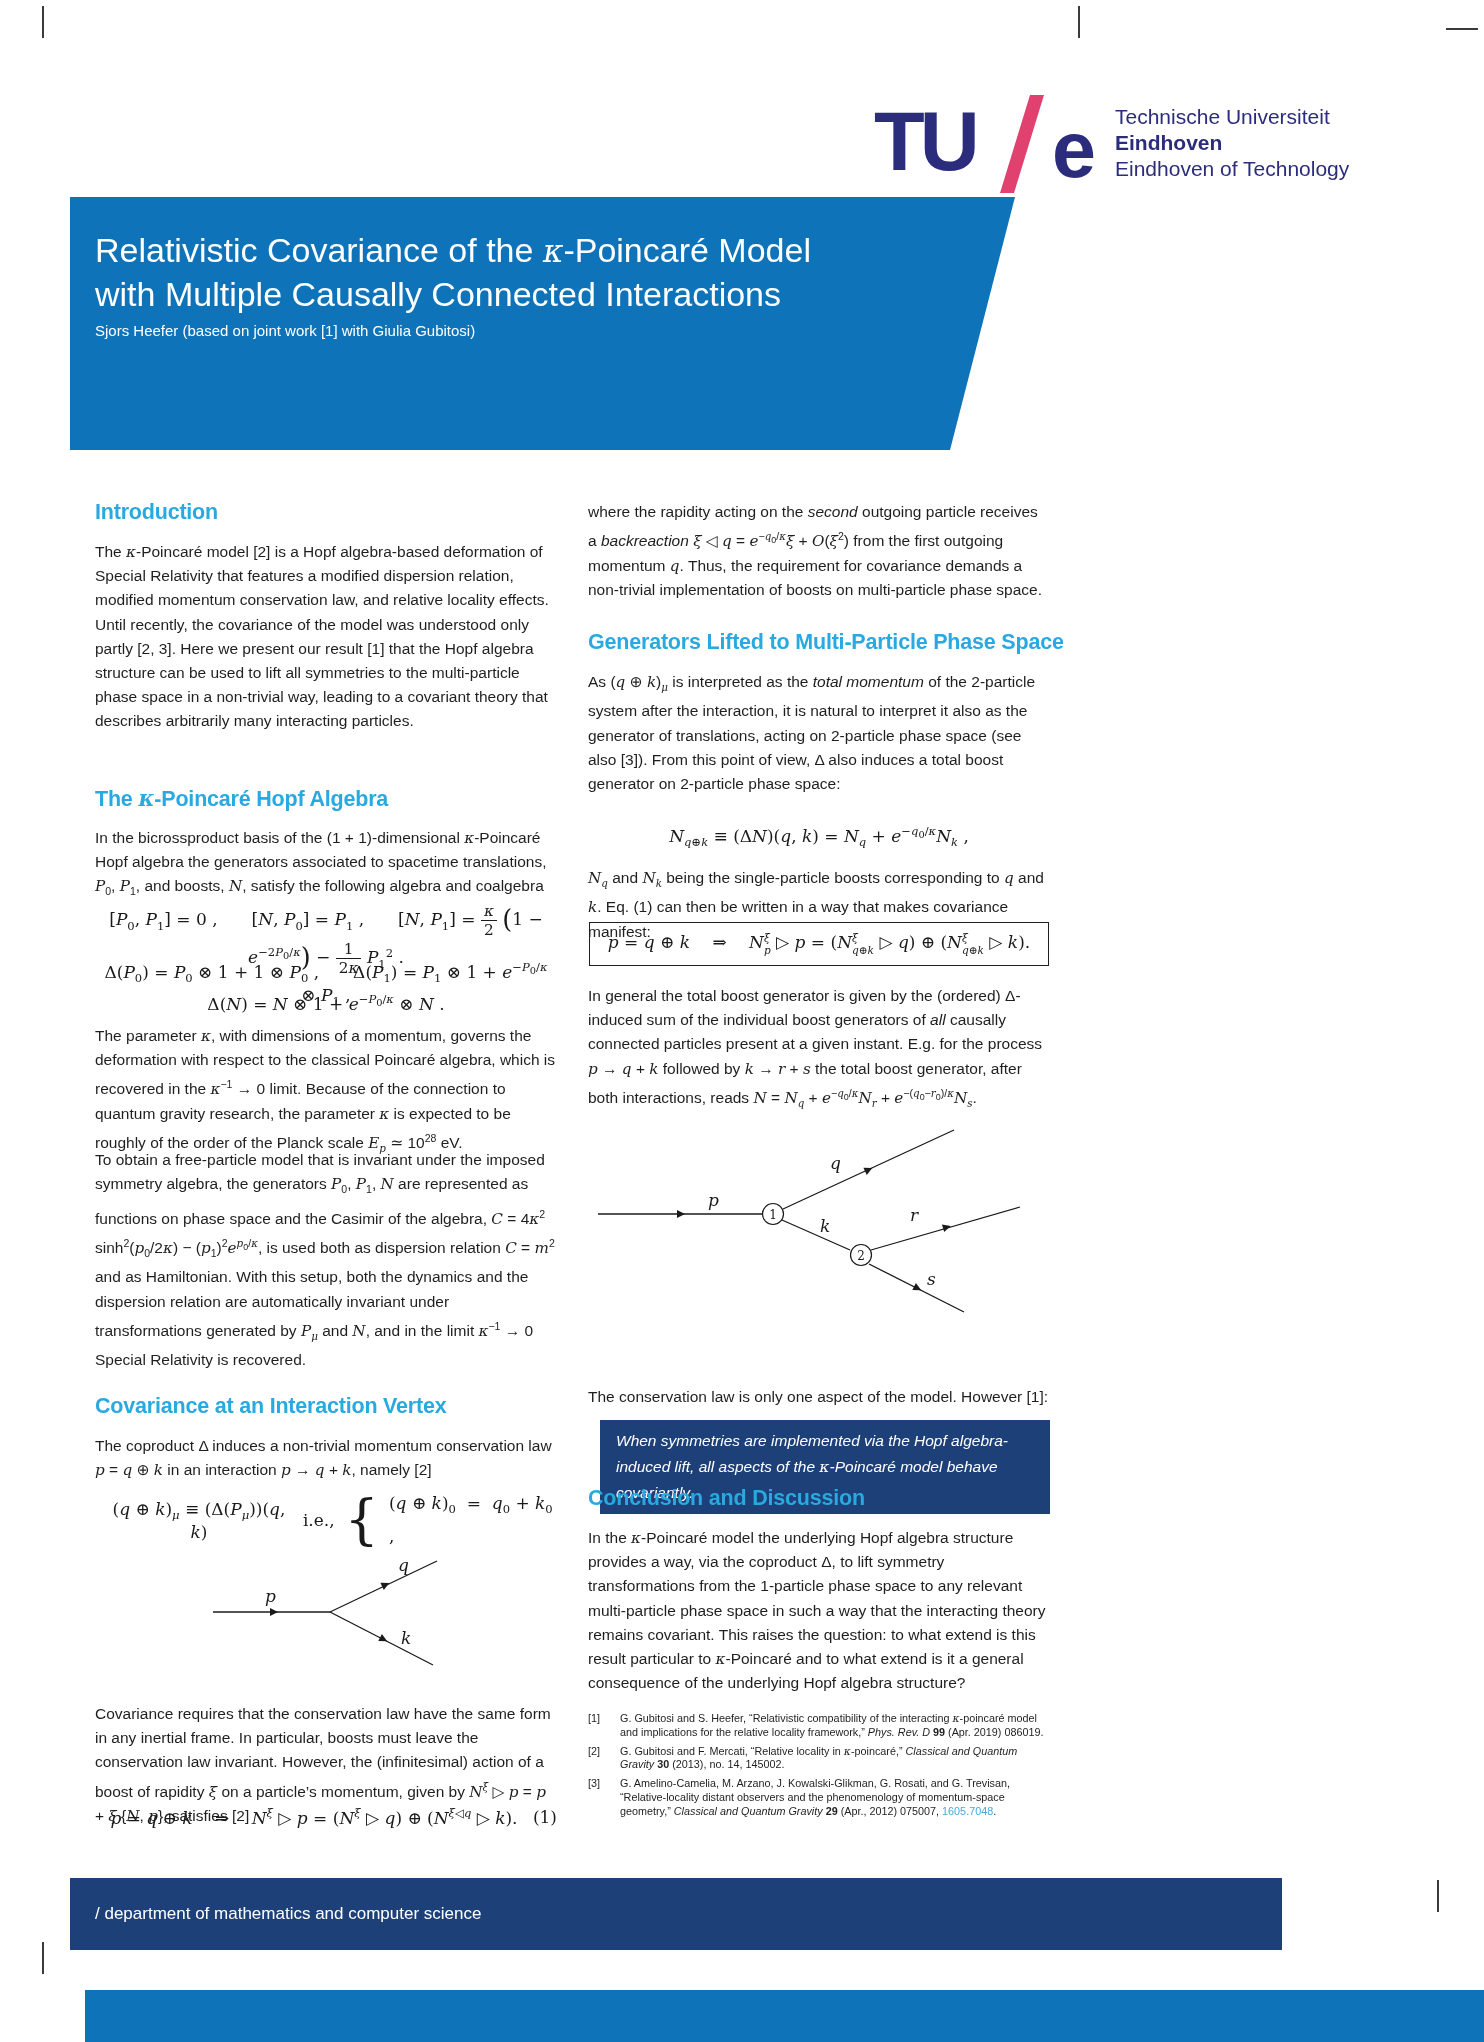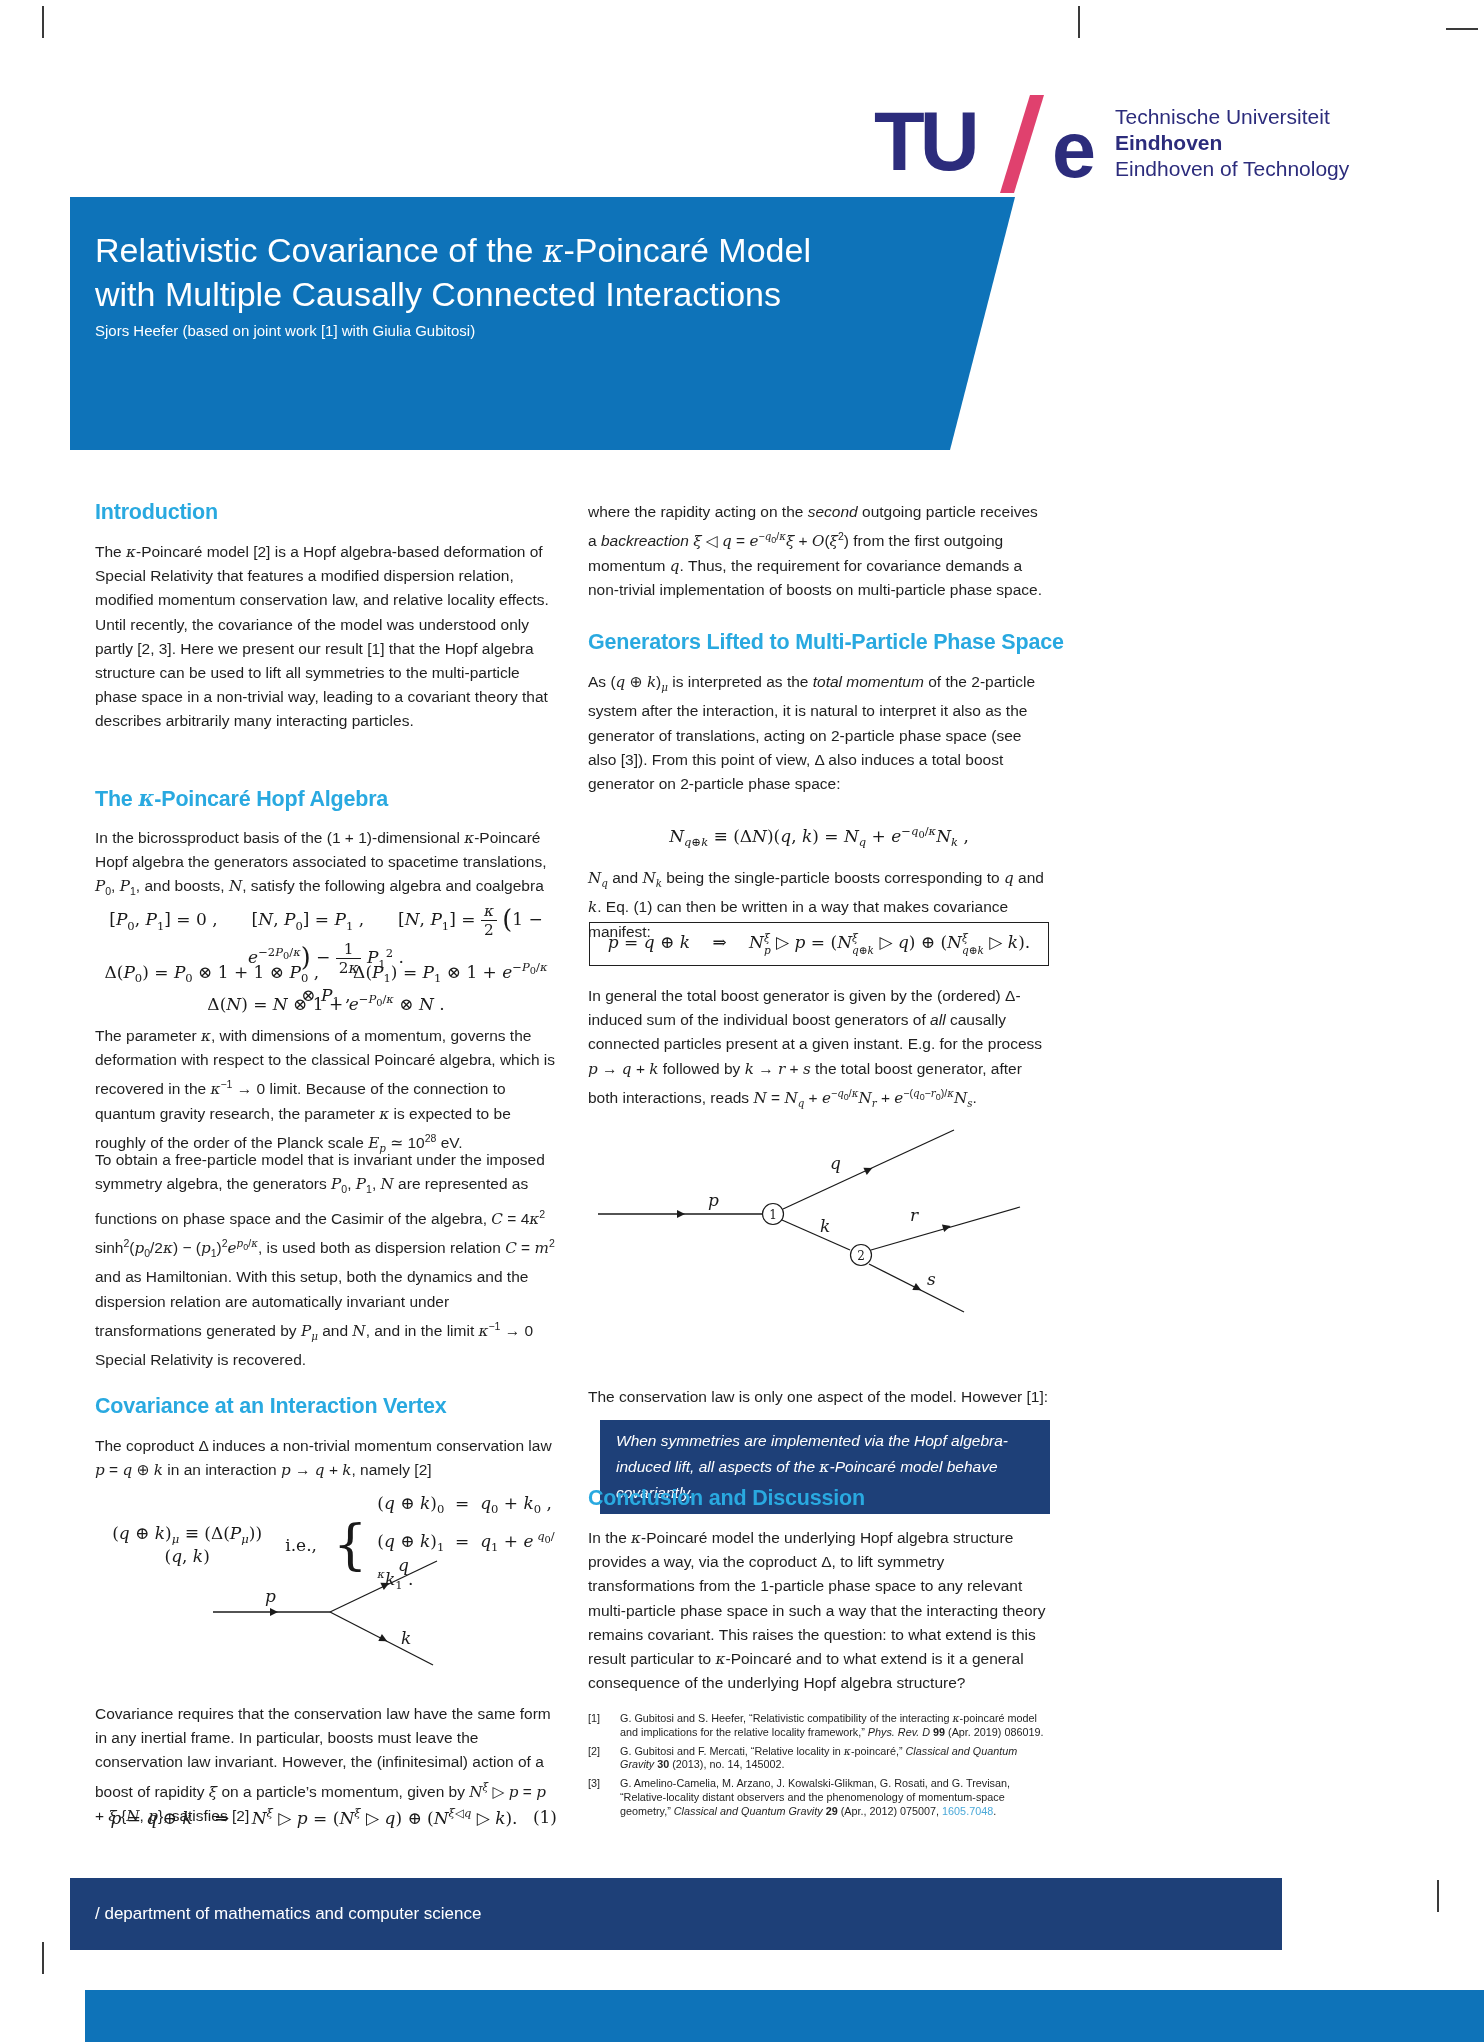--- a/index.html
+++ b/index.html
@@ -105,25 +105,24 @@
   <div class="abs eq" style="left:95px;top:902px;width:462px;">[<i>P</i><sub>0</sub>, <i>P</i><sub>1</sub>] = 0 ,  [<i>N</i>, <i>P</i><sub>0</sub>] = <i>P</i><sub>1</sub> ,  [<i>N</i>, <i>P</i><sub>1</sub>] = <span class="fr"><span class="nu"><i>κ</i></span><span class="de">2</span></span> <span class="big">(</span>1 − <i>e</i><sup>−2<i>P</i><sub>0</sub>/<i>κ</i></sup><span class="big">)</span> − <span class="fr"><span class="nu">1</span><span class="de">2<i>κ</i></span></span> <i>P</i><sub>1</sub><sup>2</sup> .</div>
   <div class="abs eq" style="left:95px;top:960px;width:462px;">Δ(<i>P</i><sub>0</sub>) = <i>P</i><sub>0</sub> ⊗ 1 + 1 ⊗ <i>P</i><sub>0</sub> ,  Δ(<i>P</i><sub>1</sub>) = <i>P</i><sub>1</sub> ⊗ 1 + <i>e</i><sup>−<i>P</i><sub>0</sub>/<i>κ</i></sup> ⊗ <i>P</i><sub>1</sub> ,</div>
   <div class="abs eq" style="left:95px;top:992px;width:462px;">Δ(<i>N</i>) = <i>N</i> ⊗ 1 + <i>e</i><sup>−<i>P</i><sub>0</sub>/<i>κ</i></sup> ⊗ <i>N</i> .</div>
   <p class="abs par" style="left:95px;top:1024px;width:462px;">The parameter <i>κ</i>, with dimensions of a momentum, governs the deformation with respect to the classical Poincaré algebra, which is recovered in the <i>κ</i><sup>−1</sup> → 0 limit. Because of the connection to quantum gravity research, the parameter <i>κ</i> is expected to be roughly of the order of the Planck scale <i>E</i><sub><i>p</i></sub> ≃ 10<sup>28</sup> eV.</p>
   <p class="abs par" style="left:95px;top:1148px;width:462px;">To obtain a free-particle model that is invariant under the imposed symmetry algebra, the generators <i>P</i><sub>0</sub>, <i>P</i><sub>1</sub>, <i>N</i> are represented as functions on phase space and the Casimir of the algebra, <i>C</i> = 4<i>κ</i><sup>2</sup> sinh<sup>2</sup>(<i>p</i><sub>0</sub>/2<i>κ</i>) − (<i>p</i><sub>1</sub>)<sup>2</sup><i>e</i><sup><i>p</i><sub>0</sub>/<i>κ</i></sup>, is used both as dispersion relation <i>C</i> = <i>m</i><sup>2</sup> and as Hamiltonian. With this setup, both the dynamics and the dispersion relation are automatically invariant under transformations generated by <i>P</i><sub><i>μ</i></sub> and <i>N</i>, and in the limit <i>κ</i><sup>−1</sup> → 0 Special Relativity is recovered.</p>
 
   <div class="abs h2" style="left:95px;top:1394px;">Covariance at an Interaction Vertex</div>
   <p class="abs par" style="left:95px;top:1434px;width:462px;">The coproduct Δ induces a non-trivial momentum conservation law <i>p</i> = <i>q</i> ⊕ <i>k</i> in an interaction <i>p</i> → <i>q</i> + <i>k</i>, namely [2]</p>
   <div class="abs eq cases" style="left:105px;top:1490px;width:452px;justify-content:center;">
     <span>(<i>q</i> ⊕ <i>k</i>)<sub><i>μ</i></sub> ≡ (Δ(<i>P</i><sub><i>μ</i></sub>))(<i>q</i>, <i>k</i>)</span>
-    <span class="up" style="margin:0 6px;">i.e.,</span>
+    <span class="up" style="margin:0 0;">i.e.,</span>
     <span class="brace">{</span>
     <span class="caselines">
       <span>(<i>q</i> ⊕ <i>k</i>)<sub>0</sub> &nbsp;=&nbsp; <i>q</i><sub>0</sub> + <i>k</i><sub>0</sub> ,</span>
-      <span>(<i>q</i> ⊕ <i>k</i>)<sub>1</sub> &nbsp;=&nbsp; <i>q</i><sub>1</sub> + <i>e</i><sup> <i>q</i><sub>0</sub>/<i>κ</i></sup><i>k</i><sub>1</sub> .</span>
     </span>
   </div>
 
   <svg class="abs diag" style="left:205px;top:1548px;" width="250" height="150" viewBox="0 0 250 150">
     <line x1="8" y1="64" x2="125" y2="64"></line>
     <polygon points="-1,-4 7,0 -1,4" transform="translate(66 64)"></polygon>
     <line x1="125" y1="64" x2="232" y2="13"></line>
     <polygon points="-1,-4 7,0 -1,4" transform="translate(178 38) rotate(-25.5)"></polygon>
     <line x1="125" y1="64" x2="228" y2="117"></line>
     <polygon points="-1,-4 7,0 -1,4" transform="translate(176 90) rotate(27)"></polygon>

